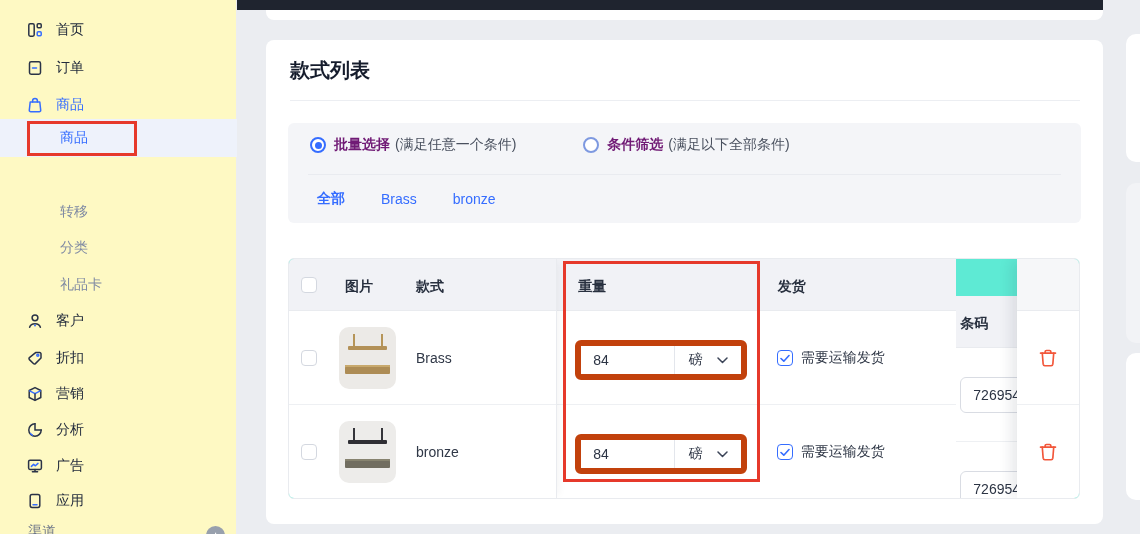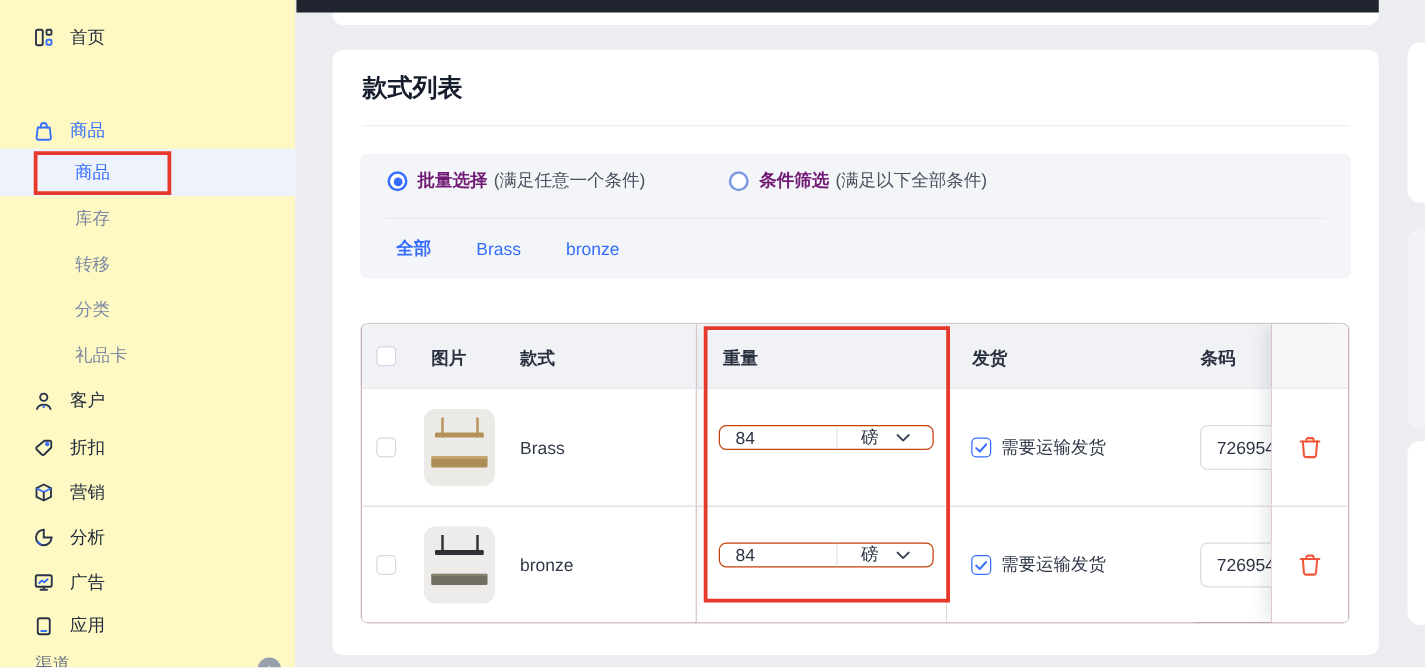--- a/index.html
+++ b/index.html
@@ -35,42 +35,42 @@
   .radio.sel{border:2px solid #356dff;}
   .radio.sel .dot{width:7px;height:7px;border-radius:50%;background:#356dff;}
   .radio.unsel{border:2px solid #7e99e0;}
   .rlabel{font-weight:700;color:#701a75;margin-left:8px;}
   .rhint{color:#49505e;margin-left:5px;}
   .fdivider{position:absolute;left:308px;top:174px;width:753px;height:1px;background:#e9ebf0;}
   .tab-row{position:absolute;left:317px;top:190px;display:flex;align-items:center;}
   .ftab{color:#356dff;margin-right:36px;cursor:pointer;}
   .ftab.first{font-weight:700;}
   
-  .vtable{position:absolute;left:288px;top:258px;width:792px;height:241px;border:1px solid #e9ebef;border-radius:6px;overflow:hidden;background:#7f1d1d;display:flex;align-items:flex-end;}
+  .vtable{position:absolute;left:288px;top:258px;width:792px;height:241px;border:1px solid #e9ebef;border-radius:6px;overflow:hidden;background:#5eead4;display:flex;}
   .sec{position:relative;height:100%;}
   .sec-left{width:269px;border-right:1px solid #e9ebef;box-shadow:6px 0 8px -4px rgba(30,40,60,.05);z-index:2;}
   .sec-weight{width:200px;}
   .sec-ship{width:200px;}
   .sec-code{width:61px;overflow:hidden;margin-top:37px;}
   .sec-sticky{width:62px;box-shadow:-8px 0 12px -2px rgba(30,40,60,.10);z-index:3;}
   .hband{position:absolute;left:0;top:0;width:100%;height:52px;background:#f1f2f6;border-bottom:1px solid #e9ebef;}
   .sec-sticky .hband{background:#f6f7f9;}
   .rowband{position:absolute;left:0;width:100%;height:94px;background:#fff;}
   .r1{top:52px;border-bottom:1px solid #eef0f3;}
   .r2{top:146px;}
   .hlabel{position:absolute;top:19px;font-weight:600;color:#28303f;}
   .cbox{position:absolute;width:16px;height:16px;border:1px solid #d4d8e0;border-radius:4px;background:#fff;cursor:pointer;}
   .cbox.checked{border:1px solid #356dff;display:flex;align-items:center;justify-content:center;}
   .thumb{position:absolute;left:50px;top:16px;width:57px;height:62px;border-radius:10px;overflow:hidden;}
   .lampbg{position:absolute;inset:0;}
   .lamp-rod{position:absolute;width:2px;height:16px;top:7px;}
   .lamp-top{position:absolute;left:9px;top:19px;width:39px;height:4px;border-radius:1px;}
   .lamp-bar{position:absolute;left:6px;top:38px;width:45px;height:9px;border-radius:1px;}
   .vname{position:absolute;left:127px;top:39px;color:#303847;}
-  .wgroup{position:absolute;left:18px;top:29px;width:172px;height:20px;border:1px solid #c2410c;border-radius:6px;background:#fff;display:flex;}
+  .wgroup{position:absolute;left:18px;top:29px;width:172px;height:40px;border:6px solid #c2410c;border-radius:6px;background:#fff;display:flex;}
   .winput{width:93px;border:none;outline:none;background:transparent;padding:0 0 0 12px;font-size:14px;color:#2c3444;
           font-family:"Liberation Sans","DejaVu Sans",sans-serif;}
   .wunit{width:77px;border-left:1px solid #e3e6ec;display:flex;align-items:center;justify-content:center;gap:14px;cursor:pointer;color:#2c3444;}
   .shipwrap{position:absolute;left:20px;top:38px;display:flex;align-items:center;}
   .shipwrap .cbox{position:static;}
   .shiplabel{margin-left:8px;color:#303847;}
   .codeinput{position:absolute;left:4px;top:29px;width:84px;height:36px;border:1px solid #d9dce3;border-radius:6px;background:#fff;
              padding:0 0 0 12px;font-size:14px;color:#2c3444;outline:none;font-family:"Liberation Sans","DejaVu Sans",sans-serif;}
   .trashbtn{position:absolute;left:20px;width:22px;height:22px;background:none;border:none;padding:0;cursor:pointer;color:#f2563a;}
   .trash-abs{position:absolute;}
@@ -99,37 +99,43 @@
       <span class="nico">
         <svg width="18" height="18" viewBox="0 0 18 18" fill="none" stroke="currentColor" stroke-width="1.5" stroke-linecap="round">
           <rect x="2.8" y="2.8" width="5.4" height="12.4" rx="1.4"></rect>
           <rect x="11.2" y="2.8" width="4" height="4" rx="1"></rect>
           <rect x="11.2" y="10.8" width="4" height="4" rx="1" stroke="#356dff"></rect>
         </svg>
       </span>
       <span class="nlabel">首页</span>
     </div>
 
+    <div class="nav-item" style="top:54px">
+      <span class="nico">
+        <svg width="18" height="18" viewBox="0 0 18 18" fill="none" stroke="currentColor" stroke-width="1.5" stroke-linecap="round">
+          <rect x="3.5" y="2.8" width="11" height="12.4" rx="1.6"></rect>
+          <path d="M6.5 9h4" stroke="#356dff"></path>
+        </svg>
+      </span>
+      <span class="nlabel">订单</span>
+    </div>
 
     <div class="nav-item blue" style="top:91px">
       <span class="nico">
         <svg width="18" height="18" viewBox="0 0 18 18" fill="none" stroke="currentColor" stroke-width="1.5" stroke-linecap="round" stroke-linejoin="round">
           <path d="M4.2 6h9.6l.9 8.2a1.5 1.5 0 0 1-1.5 1.6H4.8a1.5 1.5 0 0 1-1.5-1.6L4.2 6z"></path>
           <path d="M6.6 6V4.8a2.4 2.4 0 0 1 4.8 0V6"></path>
         </svg>
       </span>
       <span class="nlabel">商品</span>
     </div>
 
     <div class="active-bar"></div>
     <div class="sub-active">
       <span class="nlabel">商品</span>
-    </div>
-    <div class="sub-item" style="top:161px">
-      <span class="nlabel">库存</span>
     </div>
     <div class="sub-item" style="top:234px">
       <span class="nlabel">分类</span>
     </div>
     <div class="sub-item" style="top:198px">
       <span class="nlabel">转移</span>
     </div>
     <div class="sub-item" style="top:271px">
       <span class="nlabel">礼品卡</span>
     </div>

